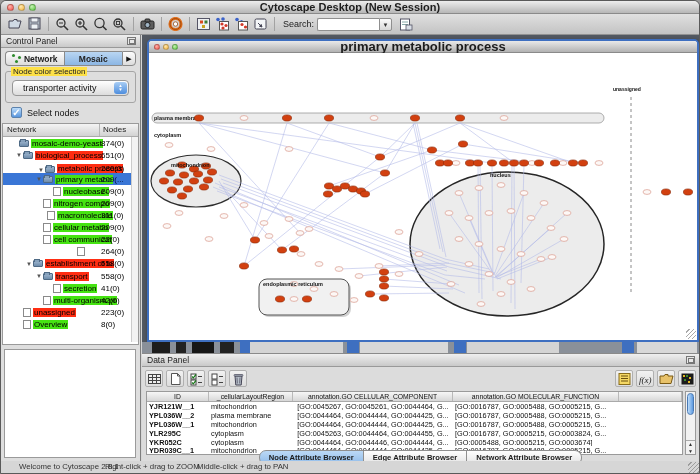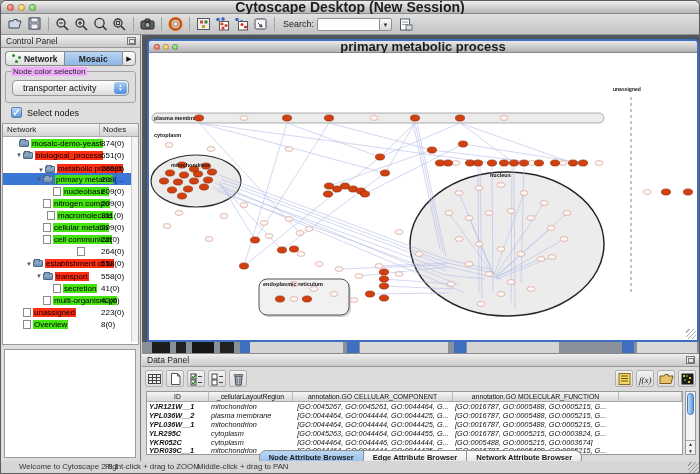--- a/index.html
+++ b/index.html
@@ -7,21 +7,21 @@
   *{box-sizing:border-box;}
   .app{position:absolute;left:0;top:0;width:700px;height:474px;background:#d6d6d6;border:1px solid #5a5a5a;border-radius:6px 6px 0 0;overflow:hidden;}
 
   
   .titlebar{position:absolute;left:0;top:0;right:0;height:13px;background:linear-gradient(#eee,#b6b6b6);border-bottom:1px solid #8a8a8a;border-radius:5px 5px 0 0;}
   .traffic{position:absolute;left:6px;top:3px;display:flex;gap:4px;}
   .light{width:7px;height:7px;border-radius:50%;border:1px solid rgba(0,0,0,.25);}
   .l-red{background:radial-gradient(circle at 35% 30%,#ffb3ab,#f5544a);}
   .l-yel{background:radial-gradient(circle at 35% 30%,#ffe9b0,#f6b43e);}
   .l-grn{background:radial-gradient(circle at 35% 30%,#c6f2b2,#59c83f);}
-  .title{text-align:center;font-size:14px;font-weight:bold;color:#1d1d1d;line-height:13px;}
+  .title{text-align:center;font-size:11px;font-weight:bold;color:#1d1d1d;line-height:13px;}
 
   
   .toolbar{position:absolute;left:0;top:13px;right:0;height:21px;background:linear-gradient(#e0e0e0,#c3c3c3);border-bottom:1px solid #919191;display:flex;align-items:center;padding:0 5px;}
   .tb-icon{width:19px;height:17px;display:flex;align-items:center;justify-content:center;flex:0 0 auto;}
   .tb-sep{width:1px;height:14px;background:#a2a2a2;margin:0 4px;flex:0 0 auto;}
   .search-label{font-size:9px;color:#222;margin:0 3px 0 4px;}
   .search-box{display:flex;align-items:center;}
   .search-input{width:62px;height:13px;background:#fff;border:1px solid #8f8f8f;border-right:none;border-radius:2px 0 0 2px;}
   .search-drop{width:13px;height:13px;background:linear-gradient(#fbfbfb,#d8d8d8);border:1px solid #8f8f8f;border-radius:0 2px 2px 0;font-size:6px;line-height:12px;text-align:center;color:#333;}
 
@@ -31,21 +31,21 @@
   .detach{position:absolute;right:4px;top:2px;width:9px;height:8px;border:1px solid #777;background:#e8e8e8;}
   .detach:after{content:"";position:absolute;left:1px;top:1px;width:4px;height:3px;border:1px solid #777;}
   .cp-tabs{position:absolute;left:4px;top:16px;right:4px;height:15px;display:flex;}
   .cp-tab{flex:1;display:flex;align-items:center;justify-content:center;gap:3px;font-size:8.5px;font-weight:bold;color:#222;background:linear-gradient(#fdfdfd,#dcdcdc);border:1px solid #8a8a8a;border-right:none;}
   .cp-tab:first-child{border-radius:4px 0 0 4px;}
   .cp-tab.active{background:linear-gradient(#b9d6f2,#8cb6e4);}
   .cp-tab-more{width:14px;background:linear-gradient(#fdfdfd,#dcdcdc);border:1px solid #8a8a8a;border-radius:0 4px 4px 0;font-size:7px;line-height:13px;text-align:center;color:#111;}
   .net-glyph{width:9px;height:9px;position:relative;}
   .net-glyph i{position:absolute;width:3px;height:3px;border-radius:50%;}
   .fieldset{position:absolute;left:4px;top:36px;right:4px;height:32px;border:1px solid #a5a5a5;border-radius:3px;}
-  .fieldset .legend{position:absolute;left:5px;top:-5px;background:#f0abfc;padding:0 2px;font-size:8px;color:#222;}
+  .fieldset .legend{position:absolute;left:5px;top:-5px;background:#fde047;padding:0 2px;font-size:8px;color:#222;}
   .dropdown{position:absolute;left:6px;right:6px;top:8px;height:16px;background:linear-gradient(#fff,#dcdcdc);border:1px solid #979797;border-radius:4px;font-size:9px;color:#111;line-height:14px;padding-left:10px;}
   .stepper{position:absolute;right:1px;top:1px;width:13px;height:12px;background:linear-gradient(#a8cdf4,#4e8ede);border-radius:3px;display:flex;flex-direction:column;align-items:center;justify-content:center;color:#fff;font-size:4.5px;line-height:4px;}
   .check-row{position:absolute;left:10px;top:72px;display:flex;align-items:center;gap:5px;font-size:9px;color:#111;}
   .checkbox{width:11px;height:11px;border:1px solid #5c82ad;border-radius:2px;background:linear-gradient(#bcdcfa,#5895dd);color:#fff;font-size:10px;line-height:10px;text-align:center;font-weight:bold;}
 
   .tree{position:absolute;left:1px;right:1px;top:88px;height:222px;background:#fff;border:1px solid #9a9a9a;}
   .tree-header{height:13px;display:flex;background:linear-gradient(#f4f4f4,#d2d2d2);border-bottom:1px solid #aaa;font-size:8px;color:#222;}
   .tree-header .c1{width:97px;padding:1px 4px;border-right:1px solid #b5b5b5;}
   .tree-header .c2{flex:1;padding:1px 3px;}
   .tree-body{position:relative;height:206px;overflow:hidden;}
@@ -78,21 +78,21 @@
   .frag{position:absolute;top:0;height:11px;}
 
   
   .data-panel{position:absolute;left:0;right:0;top:318px;bottom:0;background:#dcdcdc;border-top:1px solid #8a8a8a;}
   .dp-toolbar{position:absolute;left:3px;right:3px;top:14px;height:21px;display:flex;align-items:center;gap:3px;}
   .dp-icon{width:18px;height:17px;border:1px solid #b0b0b0;border-radius:2px;background:linear-gradient(#f2f2f2,#dcdcdc);display:flex;align-items:center;justify-content:center;}
   .dp-spacer{flex:1;}
   .dp-table{position:absolute;left:4px;right:16px;top:37px;height:64px;background:#fff;border:1px solid #9a9a9a;overflow:hidden;}
   .dp-head{display:flex;height:10px;background:linear-gradient(#f6f6f6,#d7d7d7);border-bottom:1px solid #aaa;font-size:6.8px;color:#111;}
   .dp-head div{border-right:1px solid #b9b9b9;text-align:center;overflow:hidden;white-space:nowrap;padding-top:1px;}
-  .dp-row{display:flex;height:8.9px;font-size:7.3px;color:#111;font-style:italic;}
+  .dp-row{display:flex;height:8.9px;font-size:7.3px;color:#111;}
   .dp-row div{overflow:hidden;white-space:nowrap;padding:0 2px;}
   .w1{width:62px;flex:0 0 auto;}
   .w2{width:84px;flex:0 0 auto;}
   .w3{width:160px;flex:0 0 auto;text-align:center;}
   .w4{width:166px;flex:0 0 auto;}
   .wf{flex:1;}
   .dp-row .w1{font-weight:bold;}
   .dp-scroll{position:absolute;right:3px;top:37px;width:11px;height:64px;border:1px solid #9a9a9a;background:#f2f2f2;}
   .dp-thumb{position:absolute;left:1px;right:1px;top:1px;height:22px;border-radius:4px;background:linear-gradient(90deg,#bcdcfa,#5e9ae0);border:1px solid #4a7ab5;}
   .dp-arrows{position:absolute;left:0;right:0;bottom:0;height:14px;border-top:1px solid #aaa;font-size:5px;text-align:center;color:#333;line-height:7px;}

